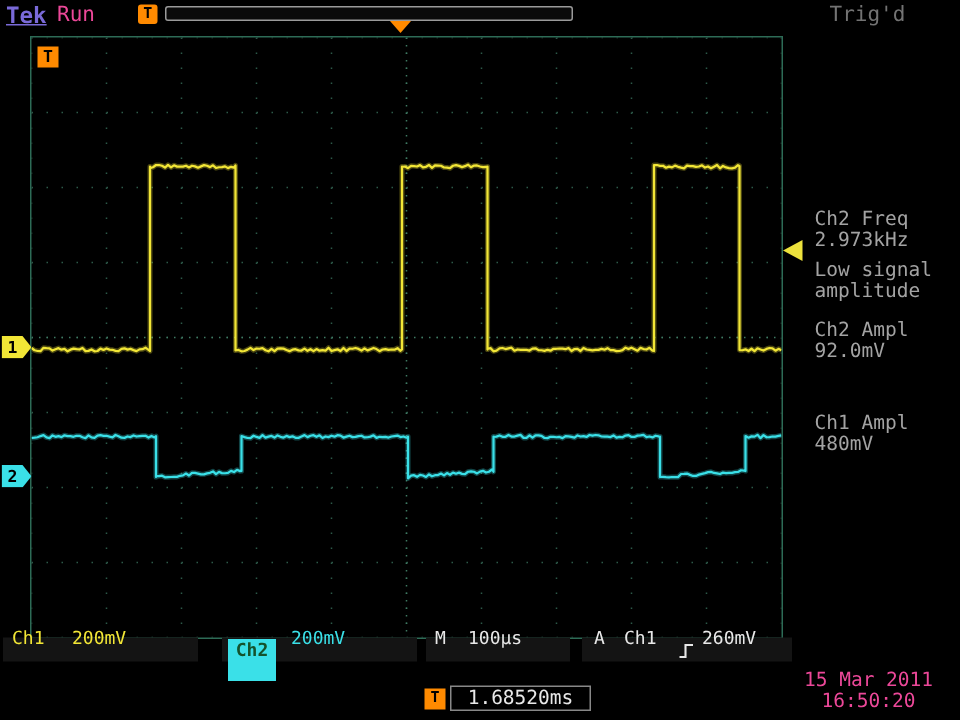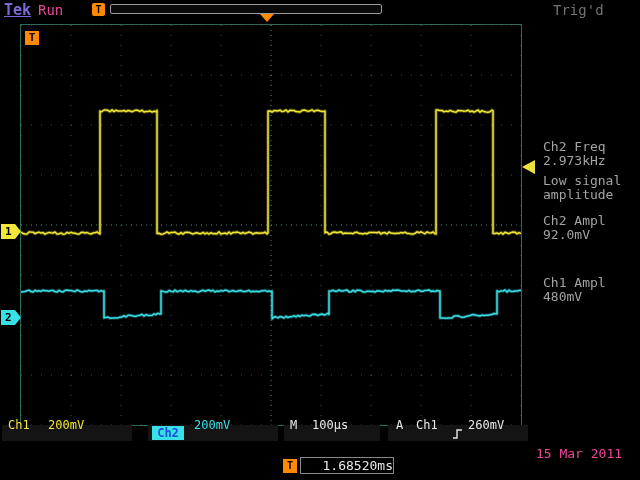--- a/index.html
+++ b/index.html
@@ -29,27 +29,27 @@
   .m1{top:224px;background:#f2e636;}
   .m2{top:310px;background:#3ae0e8;}
   
   .meas{left:543px;color:#a3a3a3;font-size:13px;white-space:nowrap;}
   
   .rbox{top:425px;height:16px;background:#141414;}
   .rtxt{top:418px;font-size:12px;white-space:nowrap;}
   .yel{color:#f2e636;}
   .cyn{color:#3ae0e8;}
   .wht{color:#e8e8e8;}
-  .ch2-badge{left:152px;top:426px;width:32px;height:14px;background:#3ae0e8;color:#1d4ed8;
+  .ch2-badge{left:152px;top:426px;width:32px;height:28px;background:#3ae0e8;color:#14532d;
              font-size:12px;font-weight:bold;text-align:center;line-height:14px;}
   
   .tpos-badge{left:283px;top:459px;width:14px;height:14px;background:#ff8a00;color:#000;
               font-size:10px;font-weight:bold;text-align:center;line-height:14px;}
   .tpos-box{left:300px;top:457px;width:94px;height:17px;border:1px solid #888;background:#000;
-            color:#e8e8e8;font-size:13px;text-align:right;line-height:16px;box-sizing:border-box;}
+            color:#e8e8e8;font-size:13px;text-align:center;line-height:16px;box-sizing:border-box;}
   .datetime{left:528px;width:102px;text-align:center;color:#ec4899;font-size:13px;}
 </style>
 </head>
 <body>
 
 <div class="screen">
 
   <div class="abs tek">Tek</div>
   <div class="abs run">Run</div>
   <div class="abs t-badge">T</div>
@@ -116,14 +116,15 @@
   <div class="abs rtxt wht" style="left:396px">A</div>
   <div class="abs rtxt wht" style="left:416px">Ch1</div>
   <svg class="abs" style="left:452px;top:428px" width="12" height="12">
     <path d="M1,10 H5 V2 H10" fill="none" stroke="#e8e8e8" stroke-width="1.4"></path>
   </svg>
   <div class="abs rtxt wht" style="left:468px">260mV</div>
 
   <div class="abs tpos-badge">T</div>
   <div class="abs tpos-box">1.68520ms</div>
   <div class="abs datetime" style="top:446px">15 Mar 2011</div>
+  <div class="abs datetime" style="top:460px">16:50:20</div>
 
 </div>
 
 </body></html>

